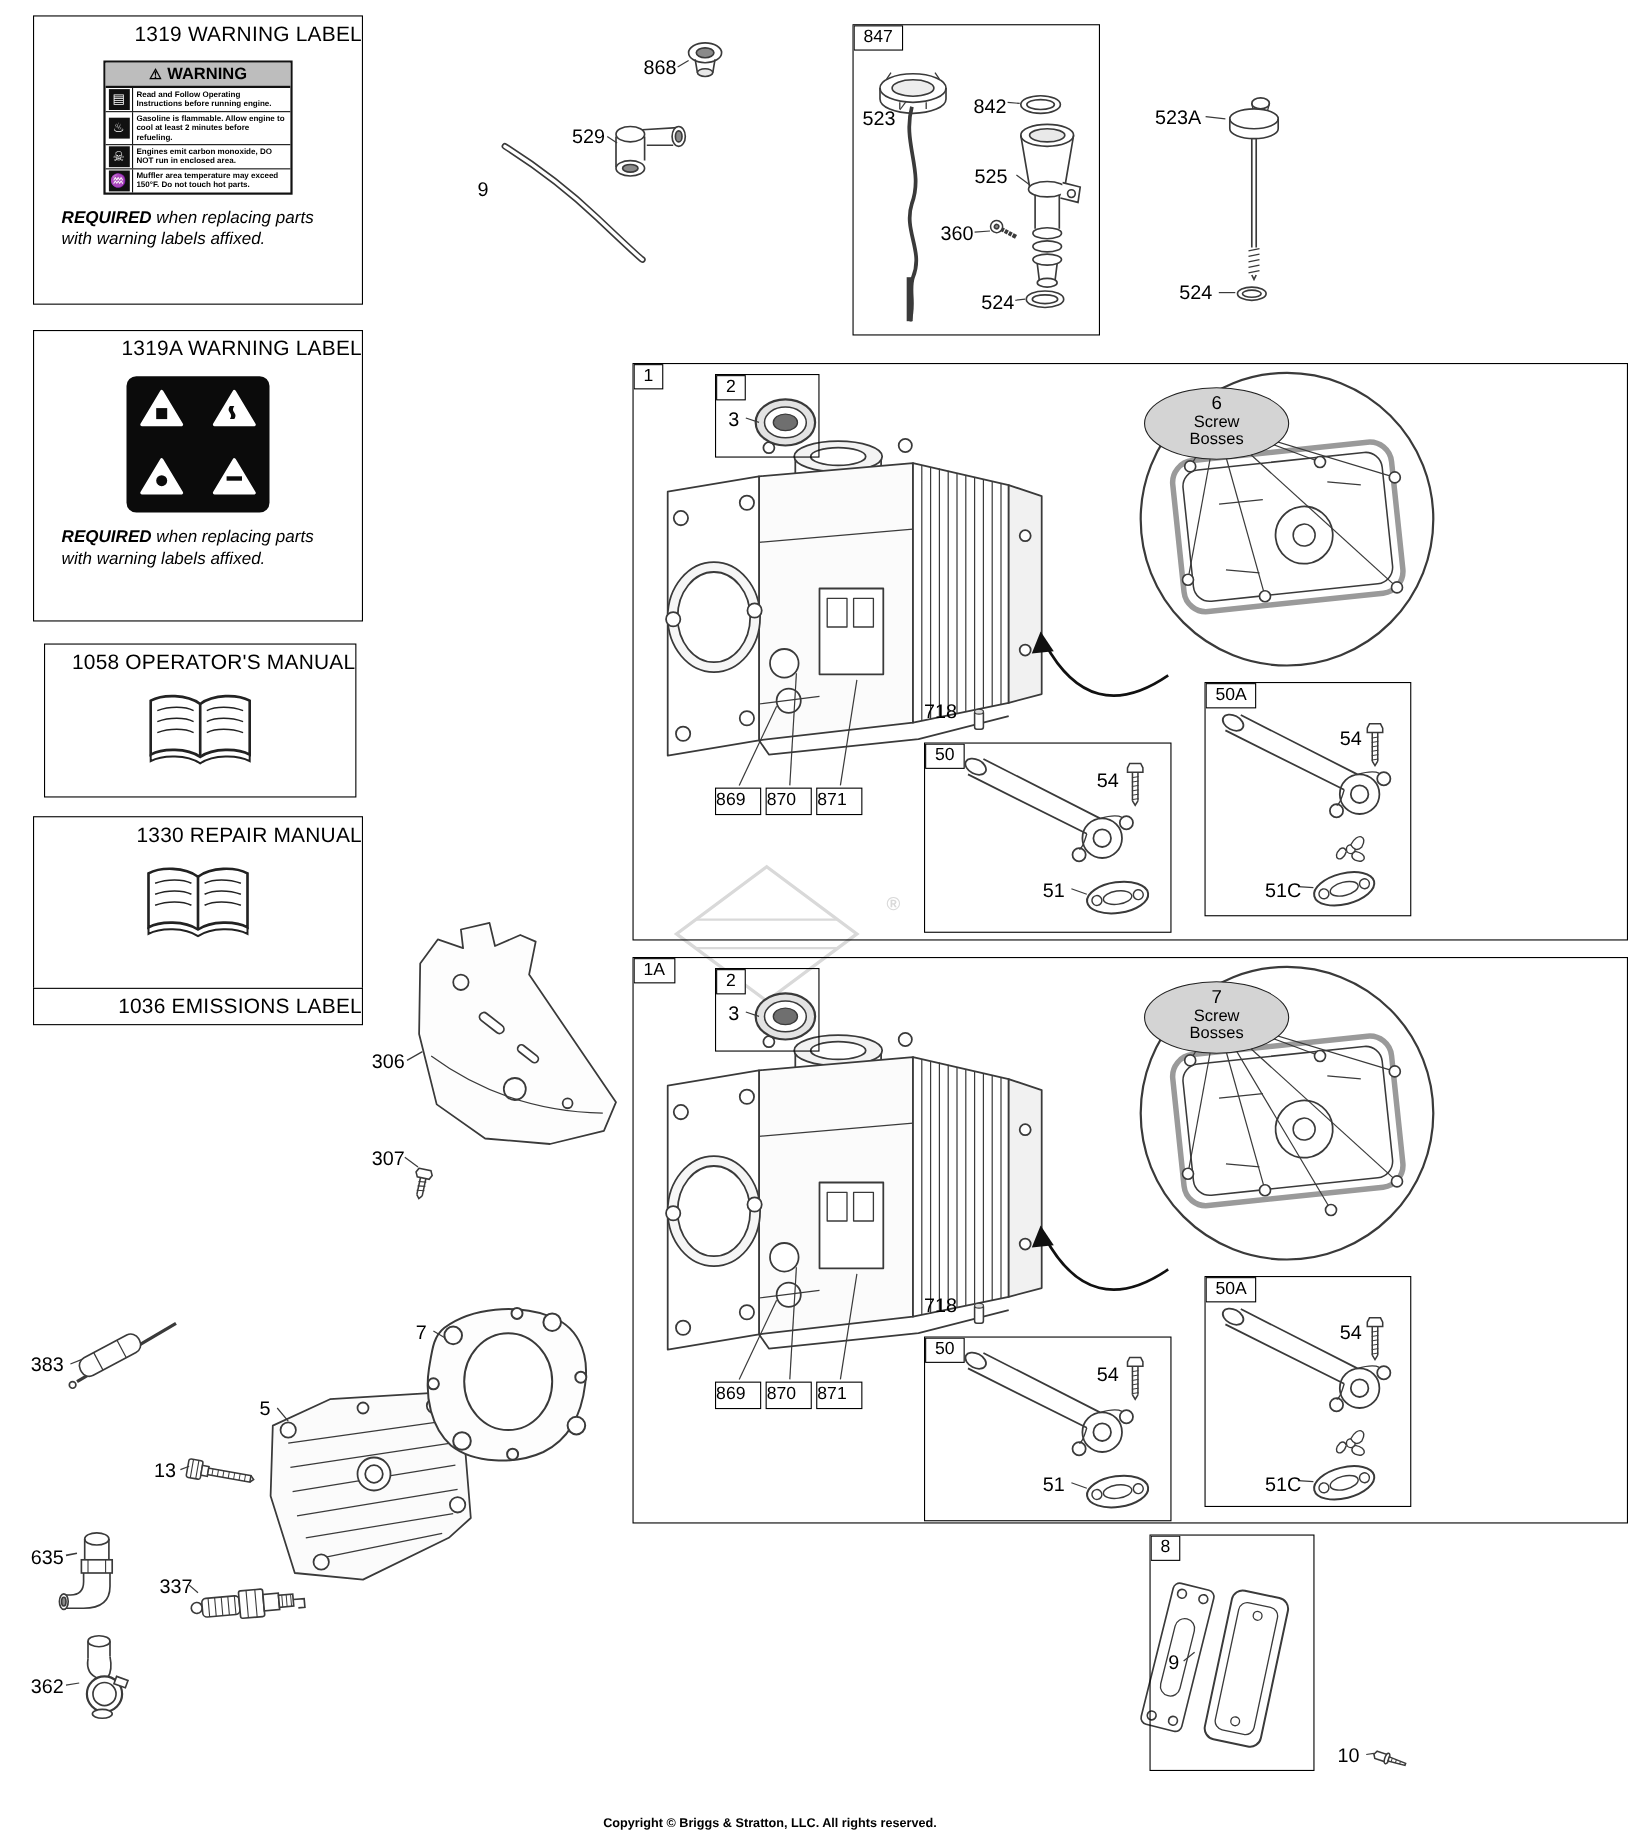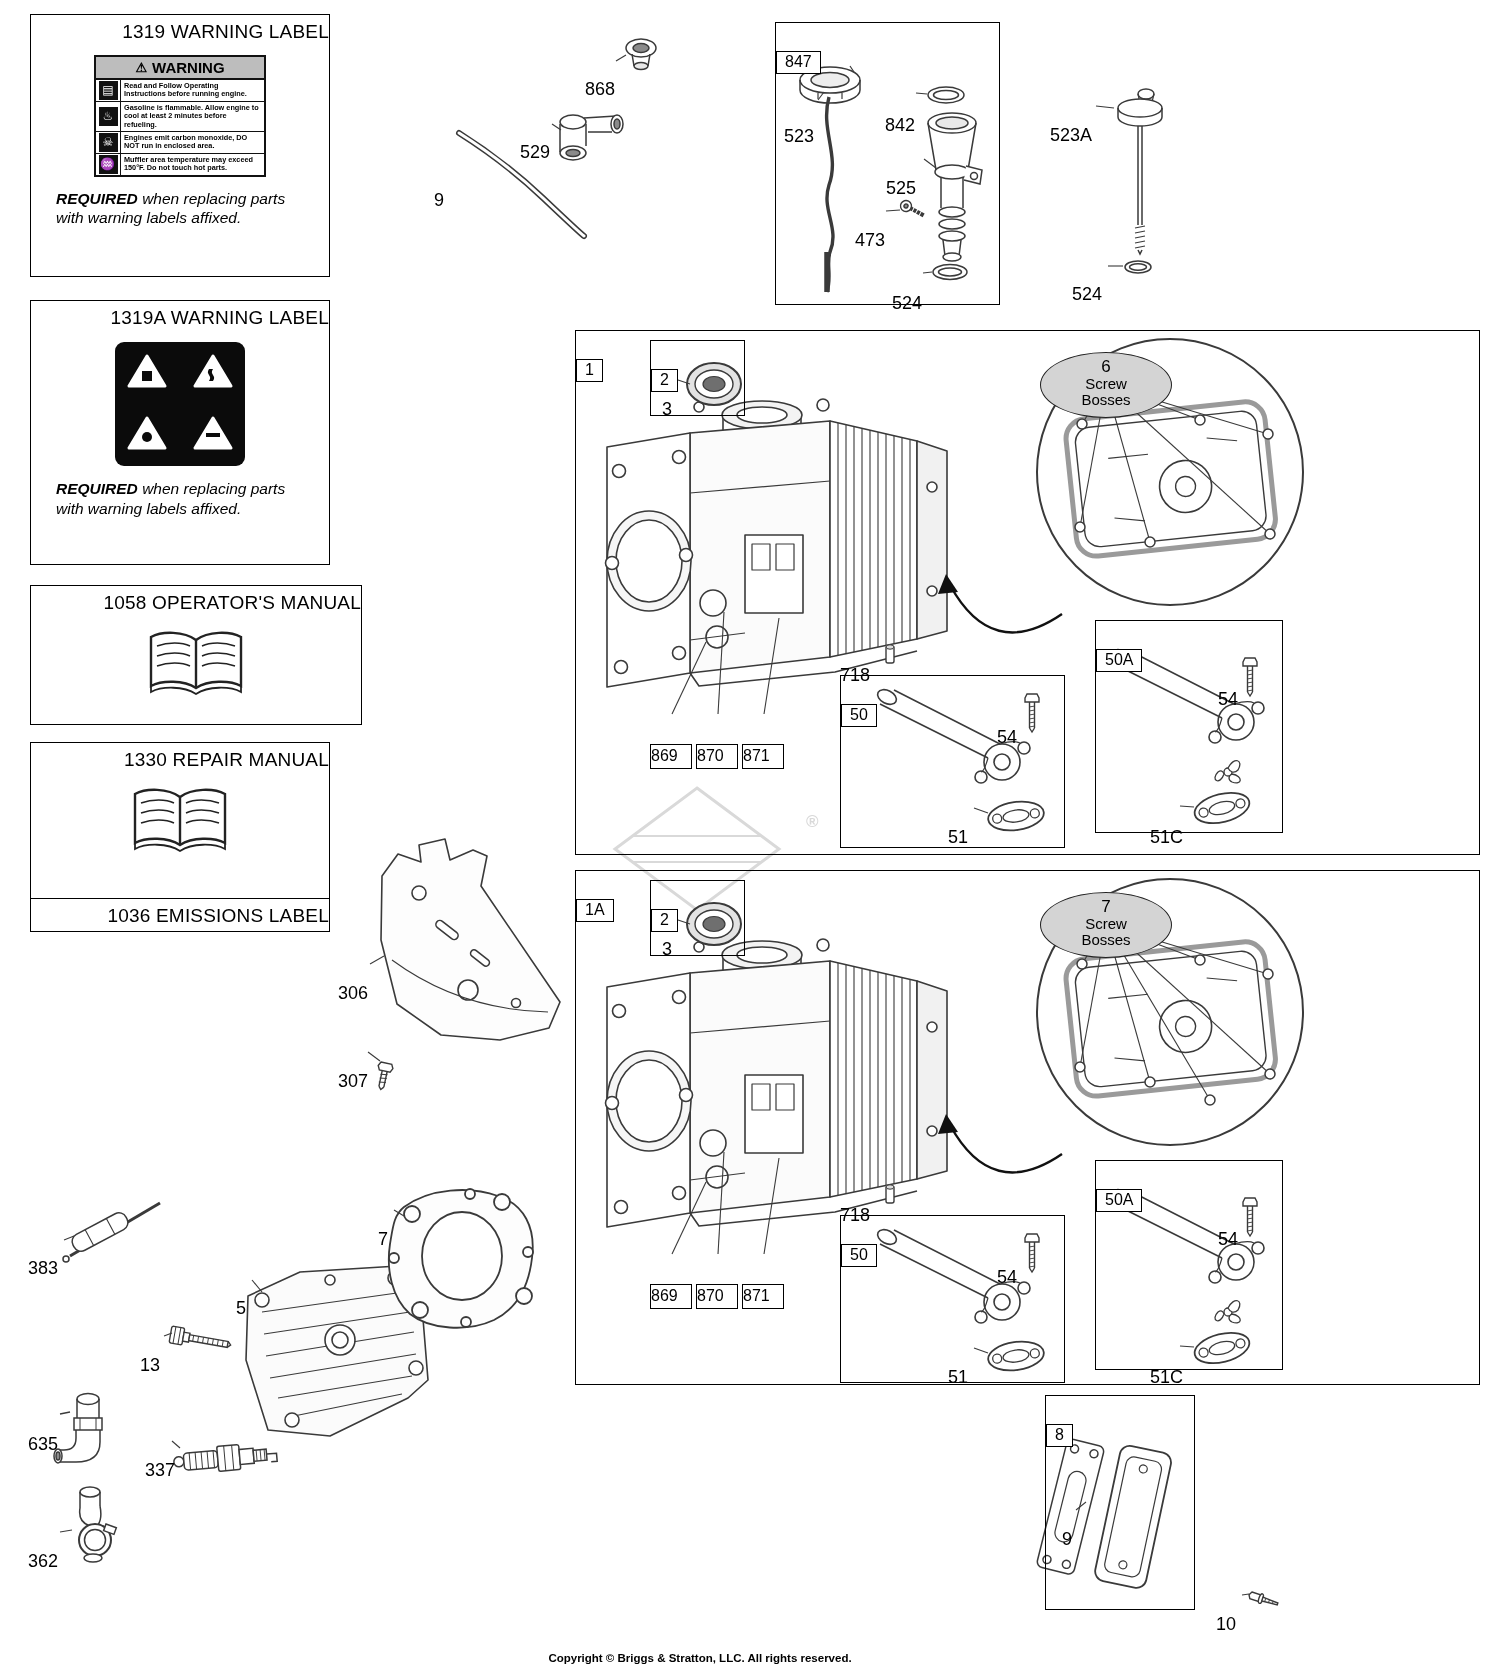--- a/index.html
+++ b/index.html
@@ -8,21 +8,21 @@
   .canvas { position:relative; width:1500px; height:1677px; background:#fff; overflow:hidden; }
 
   .art { position:absolute; left:0; top:0; z-index:1; }
 
   .watermark { position:absolute; z-index:0; color:#d9d9d9; font-weight:bold; white-space:nowrap; }
   .wm-text { font-size:42px; letter-spacing:1px; }
   .wm-reg { position:absolute; z-index:0; color:#d9d9d9; font-size:17px; font-weight:bold; }
 
   .frame { position:absolute; border:1.6px solid #000; z-index:2; background:transparent; }
 
-  .callout { position:absolute; z-index:3; font-size:18px; line-height:1.05; white-space:nowrap;margin-top:28px; }
+  .callout { position:absolute; z-index:3; font-size:18px; line-height:1.05; white-space:nowrap; }
   .callout.box { border:1.6px solid #000; background:#fff; padding:2px 8px; font-size:16px; }
   .callout.cell { border:1.6px solid #000; background:#fff; width:42px; text-align:left; padding:3px 0; font-size:16px; }
 
   .panel { position:absolute; border:1.6px solid #000; background:#fff; z-index:2; }
   .panel-title { text-align:right; padding-top:6px; font-size:19px; letter-spacing:0.2px; }
 
   .required { font-size:15.5px; font-style:italic; line-height:1.28; padding:12px 22px 0 25px; }
   .required b { font-weight:bold; }
 
   .wlabel { width:172px; margin:12px auto 0 auto; border:2.5px solid #111; background:#fff; }
@@ -467,21 +467,21 @@
       <g fill="#0b0b0b">
         <rect x="28" y="30" width="10" height="10"></rect>
         <path d="M99,28 C95,34 103,34 99,40 L95,40 C99,34 91,34 95,28 Z"></path>
         <circle cx="33" cy="96" r="5"></circle>
         <rect x="92" y="92" width="14" height="4"></rect>
       </g>
     </svg>
     <p class="required"><b>REQUIRED</b><span> when replacing parts with warning labels affixed.</span></p>
   </div>
 
-  <div class="panel" style="left:30px; top:585px; width:332px; height:140px;">
+  <div class="panel" style="left:40px; top:585px; width:284px; height:140px;">
     <div class="panel-title">1058 OPERATOR'S MANUAL</div>
     <svg class="center-art" width="104" height="78" viewBox="0 0 104 78">
       <g stroke="#222" stroke-width="2.4" fill="#fff">
         <path d="M52,14 C40,5 18,5 7,11 L7,60 C18,54 40,54 52,62 C64,54 86,54 97,60 L97,11 C86,5 64,5 52,14 Z"></path>
         <path d="M52,14 L52,62" fill="none"></path>
         <path d="M13,20 C24,16 38,16 46,20 M13,30 C24,26 38,26 46,30 M13,40 C24,36 38,36 46,40" fill="none" stroke-width="1.4"></path>
         <path d="M58,20 C66,16 80,16 91,20 M58,30 C66,26 80,26 91,30 M58,40 C66,36 80,36 91,40" fill="none" stroke-width="1.4"></path>
         <path d="M7,60 L7,66 C18,60 40,60 52,68 C64,60 86,60 97,66 L97,60" fill="none" stroke-width="1.8"></path>
       </g>
     </svg>
@@ -504,21 +504,21 @@
     <div class="panel-title">1036 EMISSIONS LABEL</div>
   </div>
 
   <div style="position:absolute; left:0; top:0; width:100%; height:100%; z-index:3; pointer-events:none;">
       <div class="callout" style="left: 585px; top: 52px;">868</div>
       <div class="callout" style="left: 520px; top: 115px;">529</div>
       <div class="callout" style="left: 434px; top: 163px;">9</div>
       <div class="callout" style="left: 784px; top: 99px;">523</div>
       <div class="callout" style="left: 885px; top: 88px;">842</div>
       <div class="callout" style="left: 886px; top: 151px;">525</div>
-      <div class="callout" style="left: 855px; top: 203px;">473</div>
+      <div class="callout" style="left: 855px; top: 203px;">360</div>
       <div class="callout" style="left: 892px; top: 266px;">524</div>
       <div class="callout" style="left: 1050px; top: 98px;">523A</div>
       <div class="callout" style="left: 1072px; top: 257px;">524</div>
       <div class="callout" style="left: 338px; top: 956px;">306</div>
       <div class="callout" style="left: 338px; top: 1044px;">307</div>
       <div class="callout" style="left: 28px; top: 1231px;">383</div>
       <div class="callout" style="left: 236px; top: 1271px;">5</div>
       <div class="callout" style="left: 140px; top: 1328px;">13</div>
       <div class="callout" style="left: 378px; top: 1202px;">7</div>
       <div class="callout" style="left: 28px; top: 1407px;">635</div>

